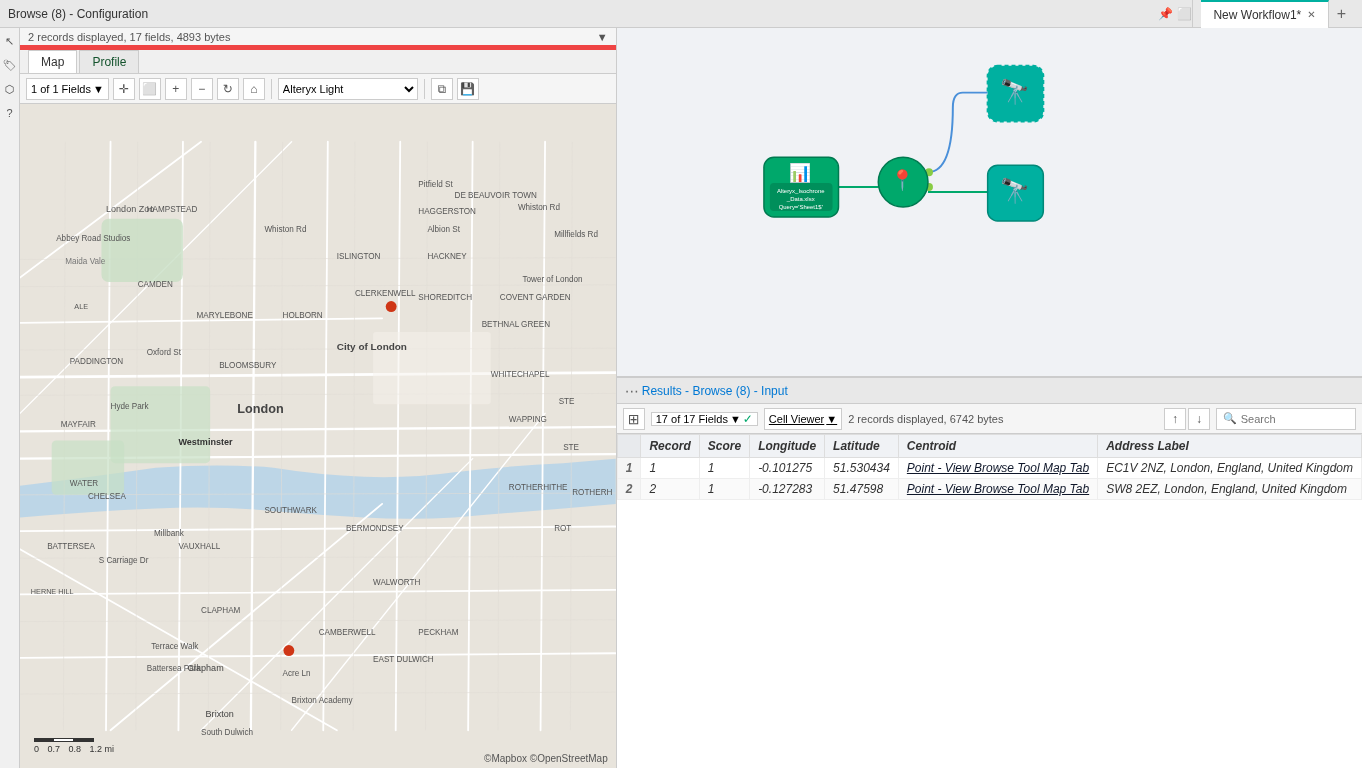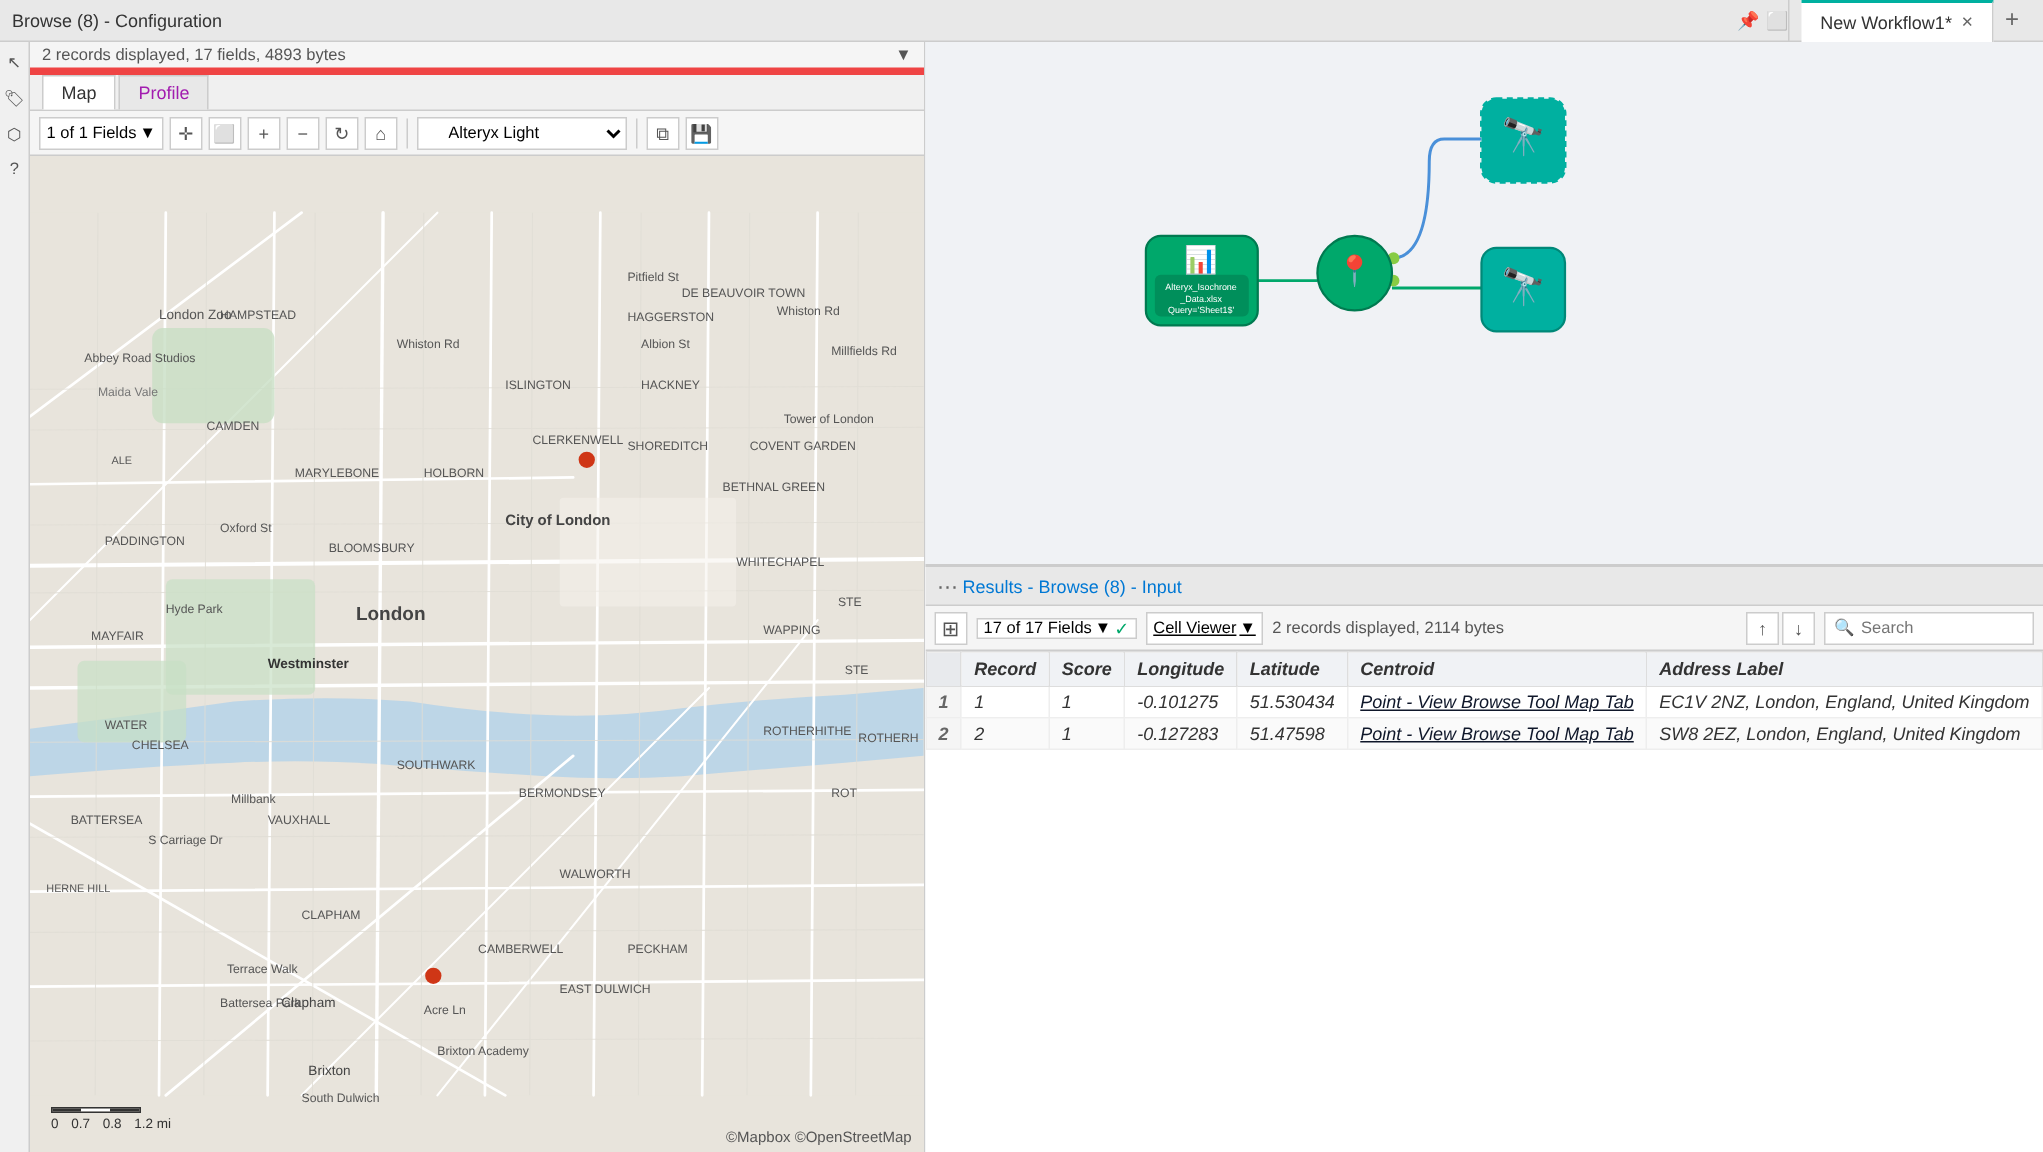--- a/index.html
+++ b/index.html
@@ -79,21 +79,21 @@
       padding: 0 8px;
       gap: 2px;
     }
     .config-tab {
       padding: 4px 12px;
       font-size: 12px;
       cursor: pointer;
       border: 1px solid #ccc;
       border-bottom: none;
       background: #e8e8e8;
-      color: #a21caf;
+      color: #14532d;
     }
     .config-tab.active {
       background: #fff;
       color: #333;
     }
 
     .map-toolbar {
       height: 30px;
       background: #f5f5f5;
       border-bottom: 1px solid #ccc;
@@ -101,21 +101,21 @@
       align-items: center;
       padding: 0 6px;
       gap: 4px;
       font-size: 11px;
     }
     .map-toolbar select {
       height: 22px;
       font-size: 11px;
       border: 1px solid #ccc;
       background: #fff;
-      padding: 0 16px;
+      padding: 0 0;
       width: 140px;
     }
     .map-btn {
       height: 22px;
       width: 22px;
       display: flex;
       align-items: center;
       justify-content: center;
       border: 1px solid #ccc;
       background: #fff;
@@ -578,21 +578,21 @@
             <span>17 of 17 Fields</span>
             <span>▼</span>
             <span class="check-icon">✓</span>
           </div>
 
           <div class="results-viewer-btn">
             <span>Cell Viewer</span>
             <span>▼</span>
           </div>
 
-          <span class="results-info">2 records displayed, 2114 bytes</span>
+          <span class="results-info">2 records displayed, 6742 bytes</span>
 
           <div class="sort-btns">
             <div class="sort-btn">↑</div>
             <div class="sort-btn">↓</div>
           </div>
 
           <div class="search-box">
             <span style="color:#999; font-size:11px;">🔍</span>
             <input type="text" placeholder="Search" style="">
           </div>

